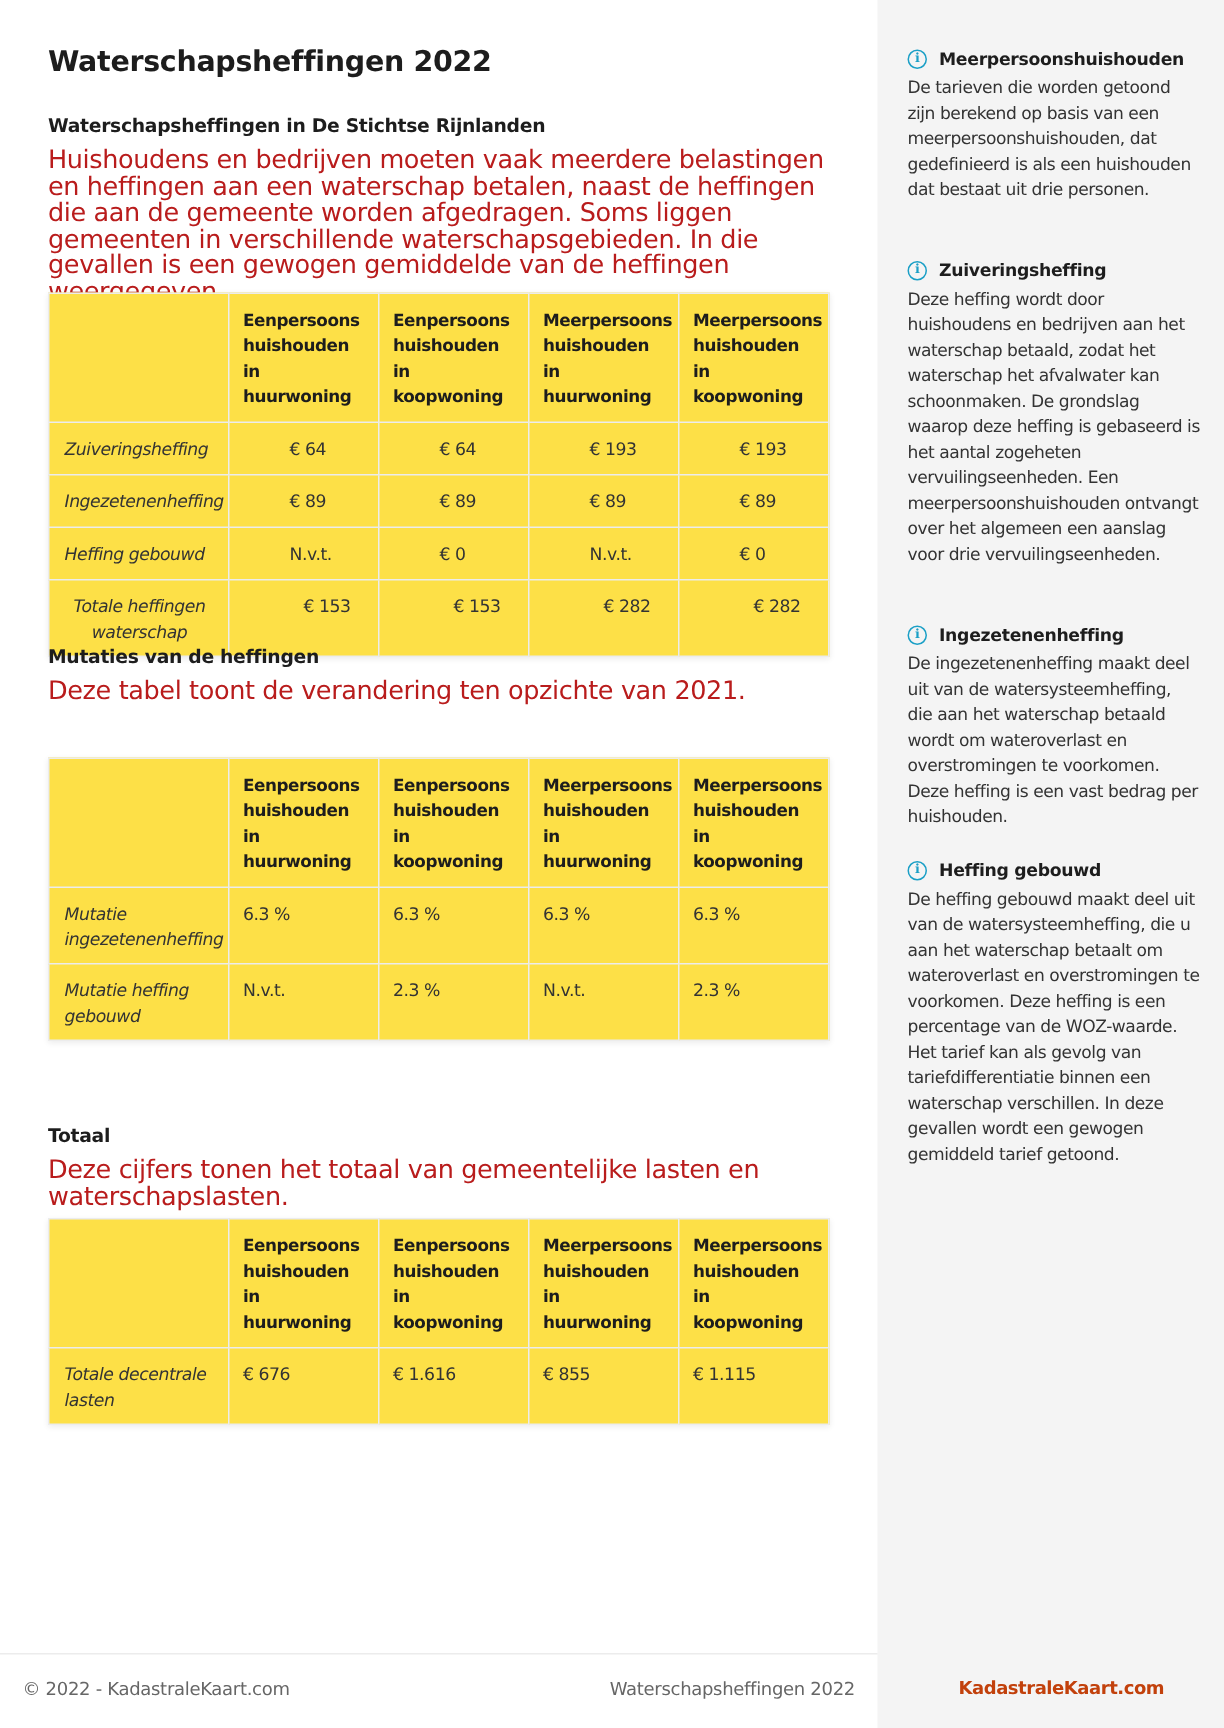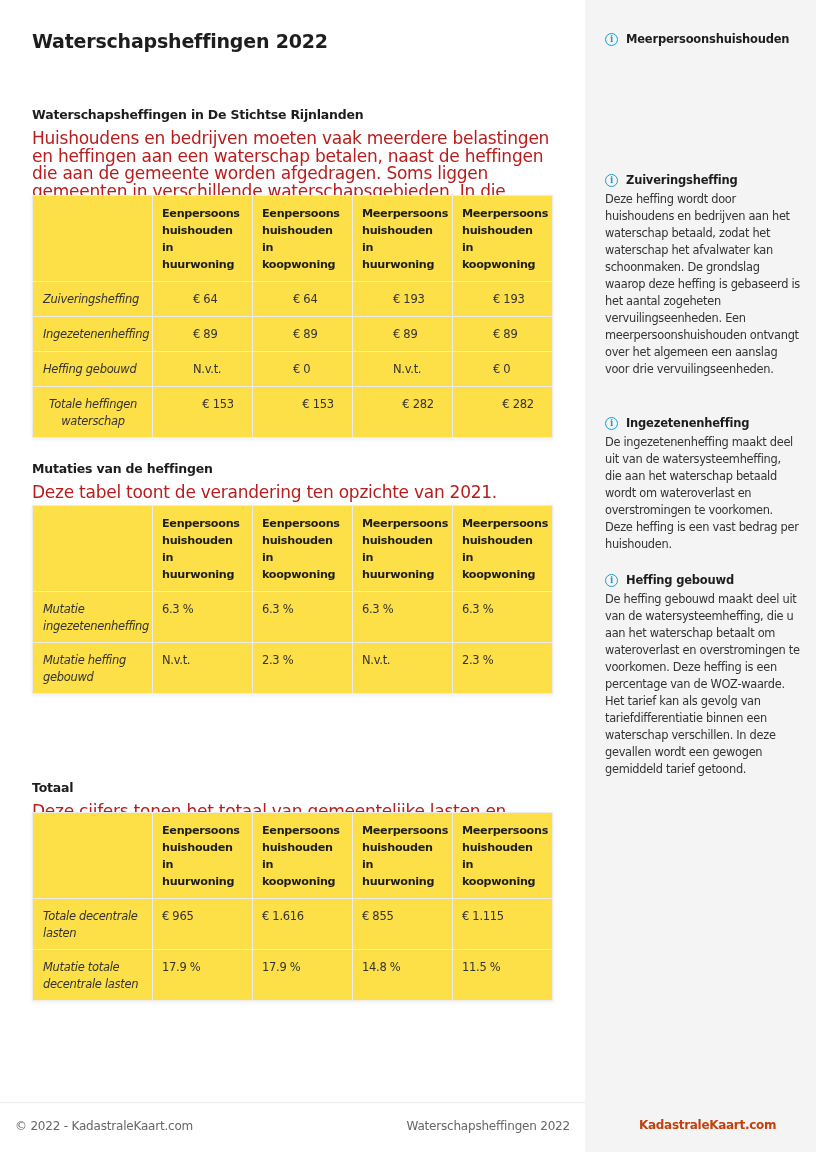--- a/index.html
+++ b/index.html
@@ -4,21 +4,21 @@
 <style>
   * { box-sizing: border-box; margin: 0; padding: 0; }
   html, body { width: 816px; height: 1152px; background: #ffffff; overflow: hidden; }
   body { font-family: "DejaVu Sans", sans-serif; color: #222; position: relative; }
 
   .main { position: absolute; left: 0; top: 0; width: 585px; height: 1102px; background: #fff; }
   .sidebar { position: absolute; left: 585px; top: 0; width: 231px; height: 1152px; background: #f4f4f4; }
 
   .page-title { position: absolute; left: 32px; top: 30px; font-size: 19px; font-weight: bold; color: #1d1d1d; letter-spacing: -0.2px; }
 
-  .section { position: absolute; left: 32px; width: 522px; margin-top: 31px; }
+  .section { position: absolute; left: 32px; width: 522px; }
   .section h2 { font-size: 12.5px; font-weight: bold; color: #1d1d1d; letter-spacing: -0.2px; }
   .section p { font-size: 17px; line-height: 17.5px; color: #b91c1c; margin-top: 8px; letter-spacing: -0.25px; }
 
   table.data { position: absolute; left: 32px; width: 521px; border-collapse: collapse; background: #fde047;
     box-shadow: 0 1px 4px rgba(0,0,0,0.08); table-layout: fixed; }
   table.data col.c0 { width: 120px; }
   table.data col.cn { width: 100px; }
   table.data th, table.data td { border: 1px solid #ececec; vertical-align: top; text-align: left; }
   table.data th { font-size: 11.2px; font-weight: bold; line-height: 17px; color: #1d1d1d; padding: 9px 8px 8px 9px; letter-spacing: -0.3px; }
   table.data td { font-size: 11.5px; line-height: 16.5px; color: #333; padding: 9px 9px 8px 9px; letter-spacing: -0.3px; }
@@ -162,43 +162,37 @@
         <th></th>
         <th>Eenpersoons huishouden in huurwoning</th>
         <th>Eenpersoons huishouden in koopwoning</th>
         <th>Meerpersoons huishouden in huurwoning</th>
         <th>Meerpersoons huishouden in koopwoning</th>
       </tr>
     </thead>
     <tbody>
       <tr>
         <td class="rowlabel">Totale decentrale lasten</td>
-        <td>€ 965</td>
+        <td>€ 676</td>
         <td>€ 1.616</td>
         <td>€ 855</td>
         <td>€ 1.115</td>
       </tr>
-      <tr>
-        <td class="rowlabel">Mutatie totale decentrale lasten</td>
-        <td>17.9 %</td>
-        <td>17.9 %</td>
-        <td>14.8 %</td>
-        <td>11.5 %</td>
-      </tr>
     </tbody>
   </table>
 </div>
 
 <div class="sidebar"></div>
 
 <div class="side-block" style="top:32px;">
   <div class="head">
     <span class="info">i</span>
     <span>Meerpersoonshuishouden</span>
   </div>
+  <p>De tarieven die worden getoond zijn berekend op basis van een meerpersoonshuishouden, dat gedefinieerd is als een huishouden dat bestaat uit drie personen.</p>
 </div>
 
 <div class="side-block" style="top:173px;">
   <div class="head">
     <span class="info">i</span>
     <span>Zuiveringsheffing</span>
   </div>
   <p>Deze heffing wordt door huishoudens en bedrijven aan het waterschap betaald, zodat het waterschap het afvalwater kan schoonmaken. De grondslag waarop deze heffing is gebaseerd is het aantal zogeheten vervuilingseenheden. Een meerpersoonshuishouden ontvangt over het algemeen een aanslag voor drie vervuilingseenheden.</p>
 </div>
 

